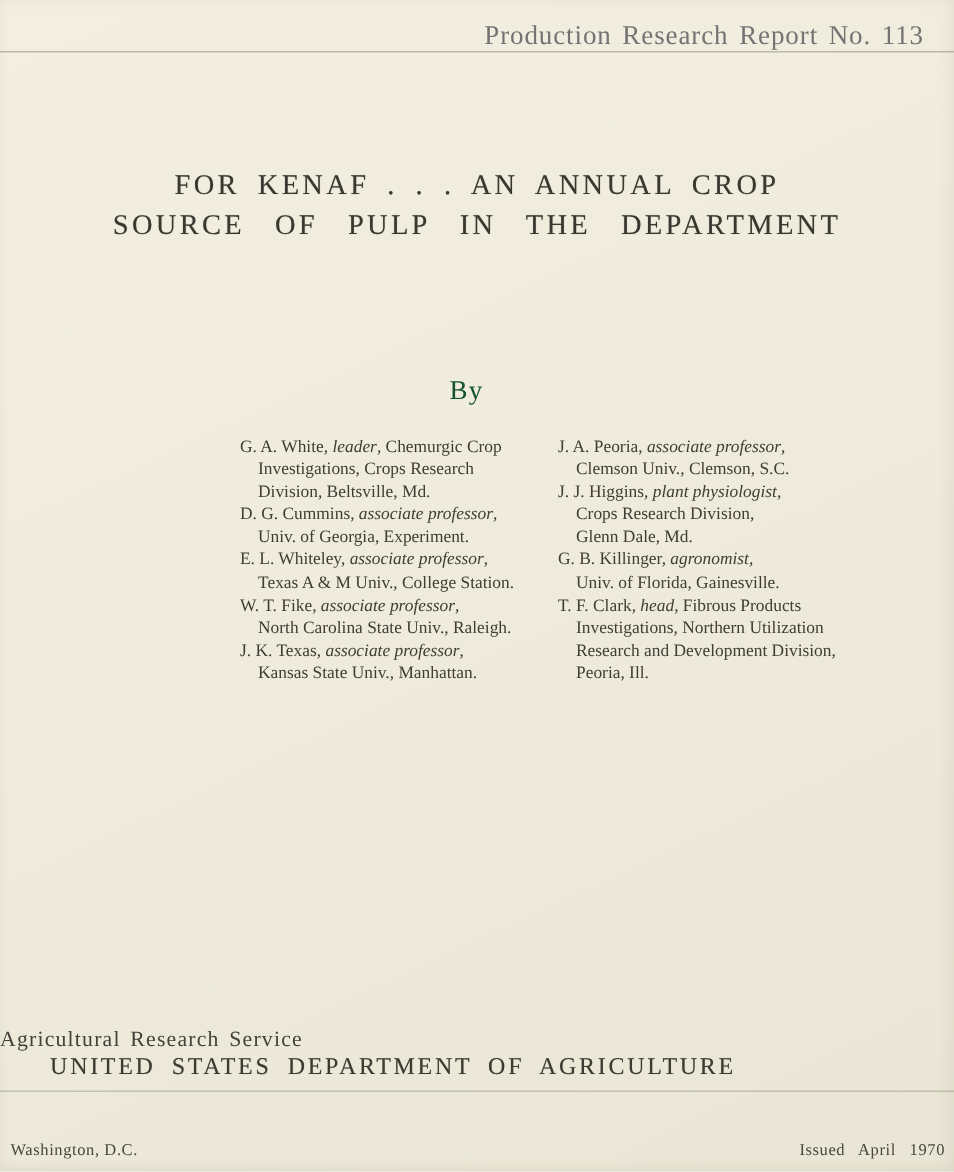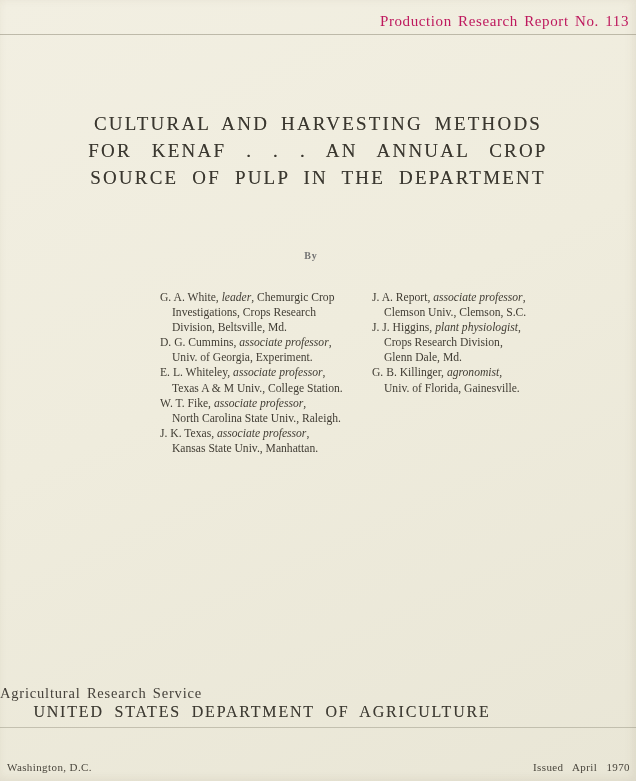--- a/index.html
+++ b/index.html
@@ -13,25 +13,25 @@
     overflow: hidden;
     background: linear-gradient(155deg, #f2efe2 0%, #efecdd 45%, #e9e6d6 100%);
     box-shadow: inset -4px 0 10px rgba(90,85,60,0.05), inset 0 -3px 8px rgba(90,85,60,0.04);
     font-family: "Liberation Serif", "DejaVu Serif", serif;
     color: #433f36;
     -webkit-font-smoothing: antialiased;
   }
   .report-header {
     position: absolute;
     top: 13px;
-    right: 7px;
-    font-size: 15px;
+    right: 20px;
+    font-size: 18px;
     letter-spacing: 0.6px;
     word-spacing: 2px;
-    color: #be185d;
+    color: #737373;
   }
   .rule {
     position: absolute;
     left: 0;
     width: 636px;
     height: 1px;
   }
   .rule-top {
     top: 34px;
     background: rgba(104, 99, 80, 0.38);
@@ -54,24 +54,23 @@
   }
   .title-line:nth-child(1) { word-spacing: 5px; }
   .title-line:nth-child(2) { word-spacing: 13px; }
   .title-line:nth-child(3) { word-spacing: 7px; }
   .byline {
     position: absolute;
     top: 250px;
     left: 0;
     width: 622px;
     text-align: center;
-    font-size: 10px;
+    font-size: 18px;
     letter-spacing: 0.8px;
-    color: #737373;
-    font-weight: bold;
+    color: #14532d;
   }
   .authors {
     position: absolute;
     top: 290px;
     left: 114px;
     display: flex;
     gap: 5px;
     font-size: 11.6px;
     line-height: 15.1px;
     color: #413d34;
@@ -125,21 +124,20 @@
   }
 </style>
 </head>
 <body>
 
 <div class="report-header">Production Research Report No. 113</div>
 
 <div class="rule rule-top"></div>
 
 <div class="title-block">
-  <div class="title-line">CULTURAL AND HARVESTING METHODS</div>
   <div class="title-line">FOR KENAF . . . AN ANNUAL CROP</div>
   <div class="title-line">SOURCE OF PULP IN THE DEPARTMENT</div>
 </div>
 
 <div class="byline">By</div>
 
 <div class="authors">
   <div class="col-left" id="authors-left">
       <div class="author-entry">
         <div class="author-line"><span class="">G. A. White, </span><span class="italic">leader</span><span class="">, Chemurgic Crop</span></div>
@@ -158,31 +156,37 @@
         <div class="author-line"><span class="">W. T. Fike, </span><span class="italic">associate professor</span><span class="">,</span></div>
         <div class="author-line cont"><span class="">North Carolina State Univ., Raleigh.</span></div>
       </div>
       <div class="author-entry">
         <div class="author-line"><span class="">J. K. Texas, </span><span class="italic">associate professor</span><span class="">,</span></div>
         <div class="author-line cont"><span class="">Kansas State Univ., Manhattan.</span></div>
       </div>
     </div>
   <div class="col-right" id="authors-right">
       <div class="author-entry">
-        <div class="author-line"><span class="">J. A. Report, </span><span class="italic">associate professor</span><span class="">,</span></div>
+        <div class="author-line"><span class="">J. A. Peoria, </span><span class="italic">associate professor</span><span class="">,</span></div>
         <div class="author-line cont"><span class="">Clemson Univ., Clemson, S.C.</span></div>
       </div>
       <div class="author-entry">
         <div class="author-line"><span class="">J. J. Higgins, </span><span class="italic">plant physiologist</span><span class="">,</span></div>
         <div class="author-line cont"><span class="">Crops Research Division,</span></div>
         <div class="author-line cont"><span class="">Glenn Dale, Md.</span></div>
       </div>
       <div class="author-entry">
         <div class="author-line"><span class="">G. B. Killinger, </span><span class="italic">agronomist</span><span class="">,</span></div>
         <div class="author-line cont"><span class="">Univ. of Florida, Gainesville.</span></div>
+      </div>
+      <div class="author-entry">
+        <div class="author-line"><span class="">T. F. Clark, </span><span class="italic">head</span><span class="">, Fibrous Products</span></div>
+        <div class="author-line cont"><span class="">Investigations, Northern Utilization</span></div>
+        <div class="author-line cont"><span class="">Research and Development Division,</span></div>
+        <div class="author-line cont"><span class="">Peoria, Ill.</span></div>
       </div>
     </div>
 </div>
 
 <div class="agency">Agricultural Research Service</div>
 
 <div class="department">UNITED STATES DEPARTMENT OF AGRICULTURE</div>
 
 <div class="rule rule-bottom"></div>
 

